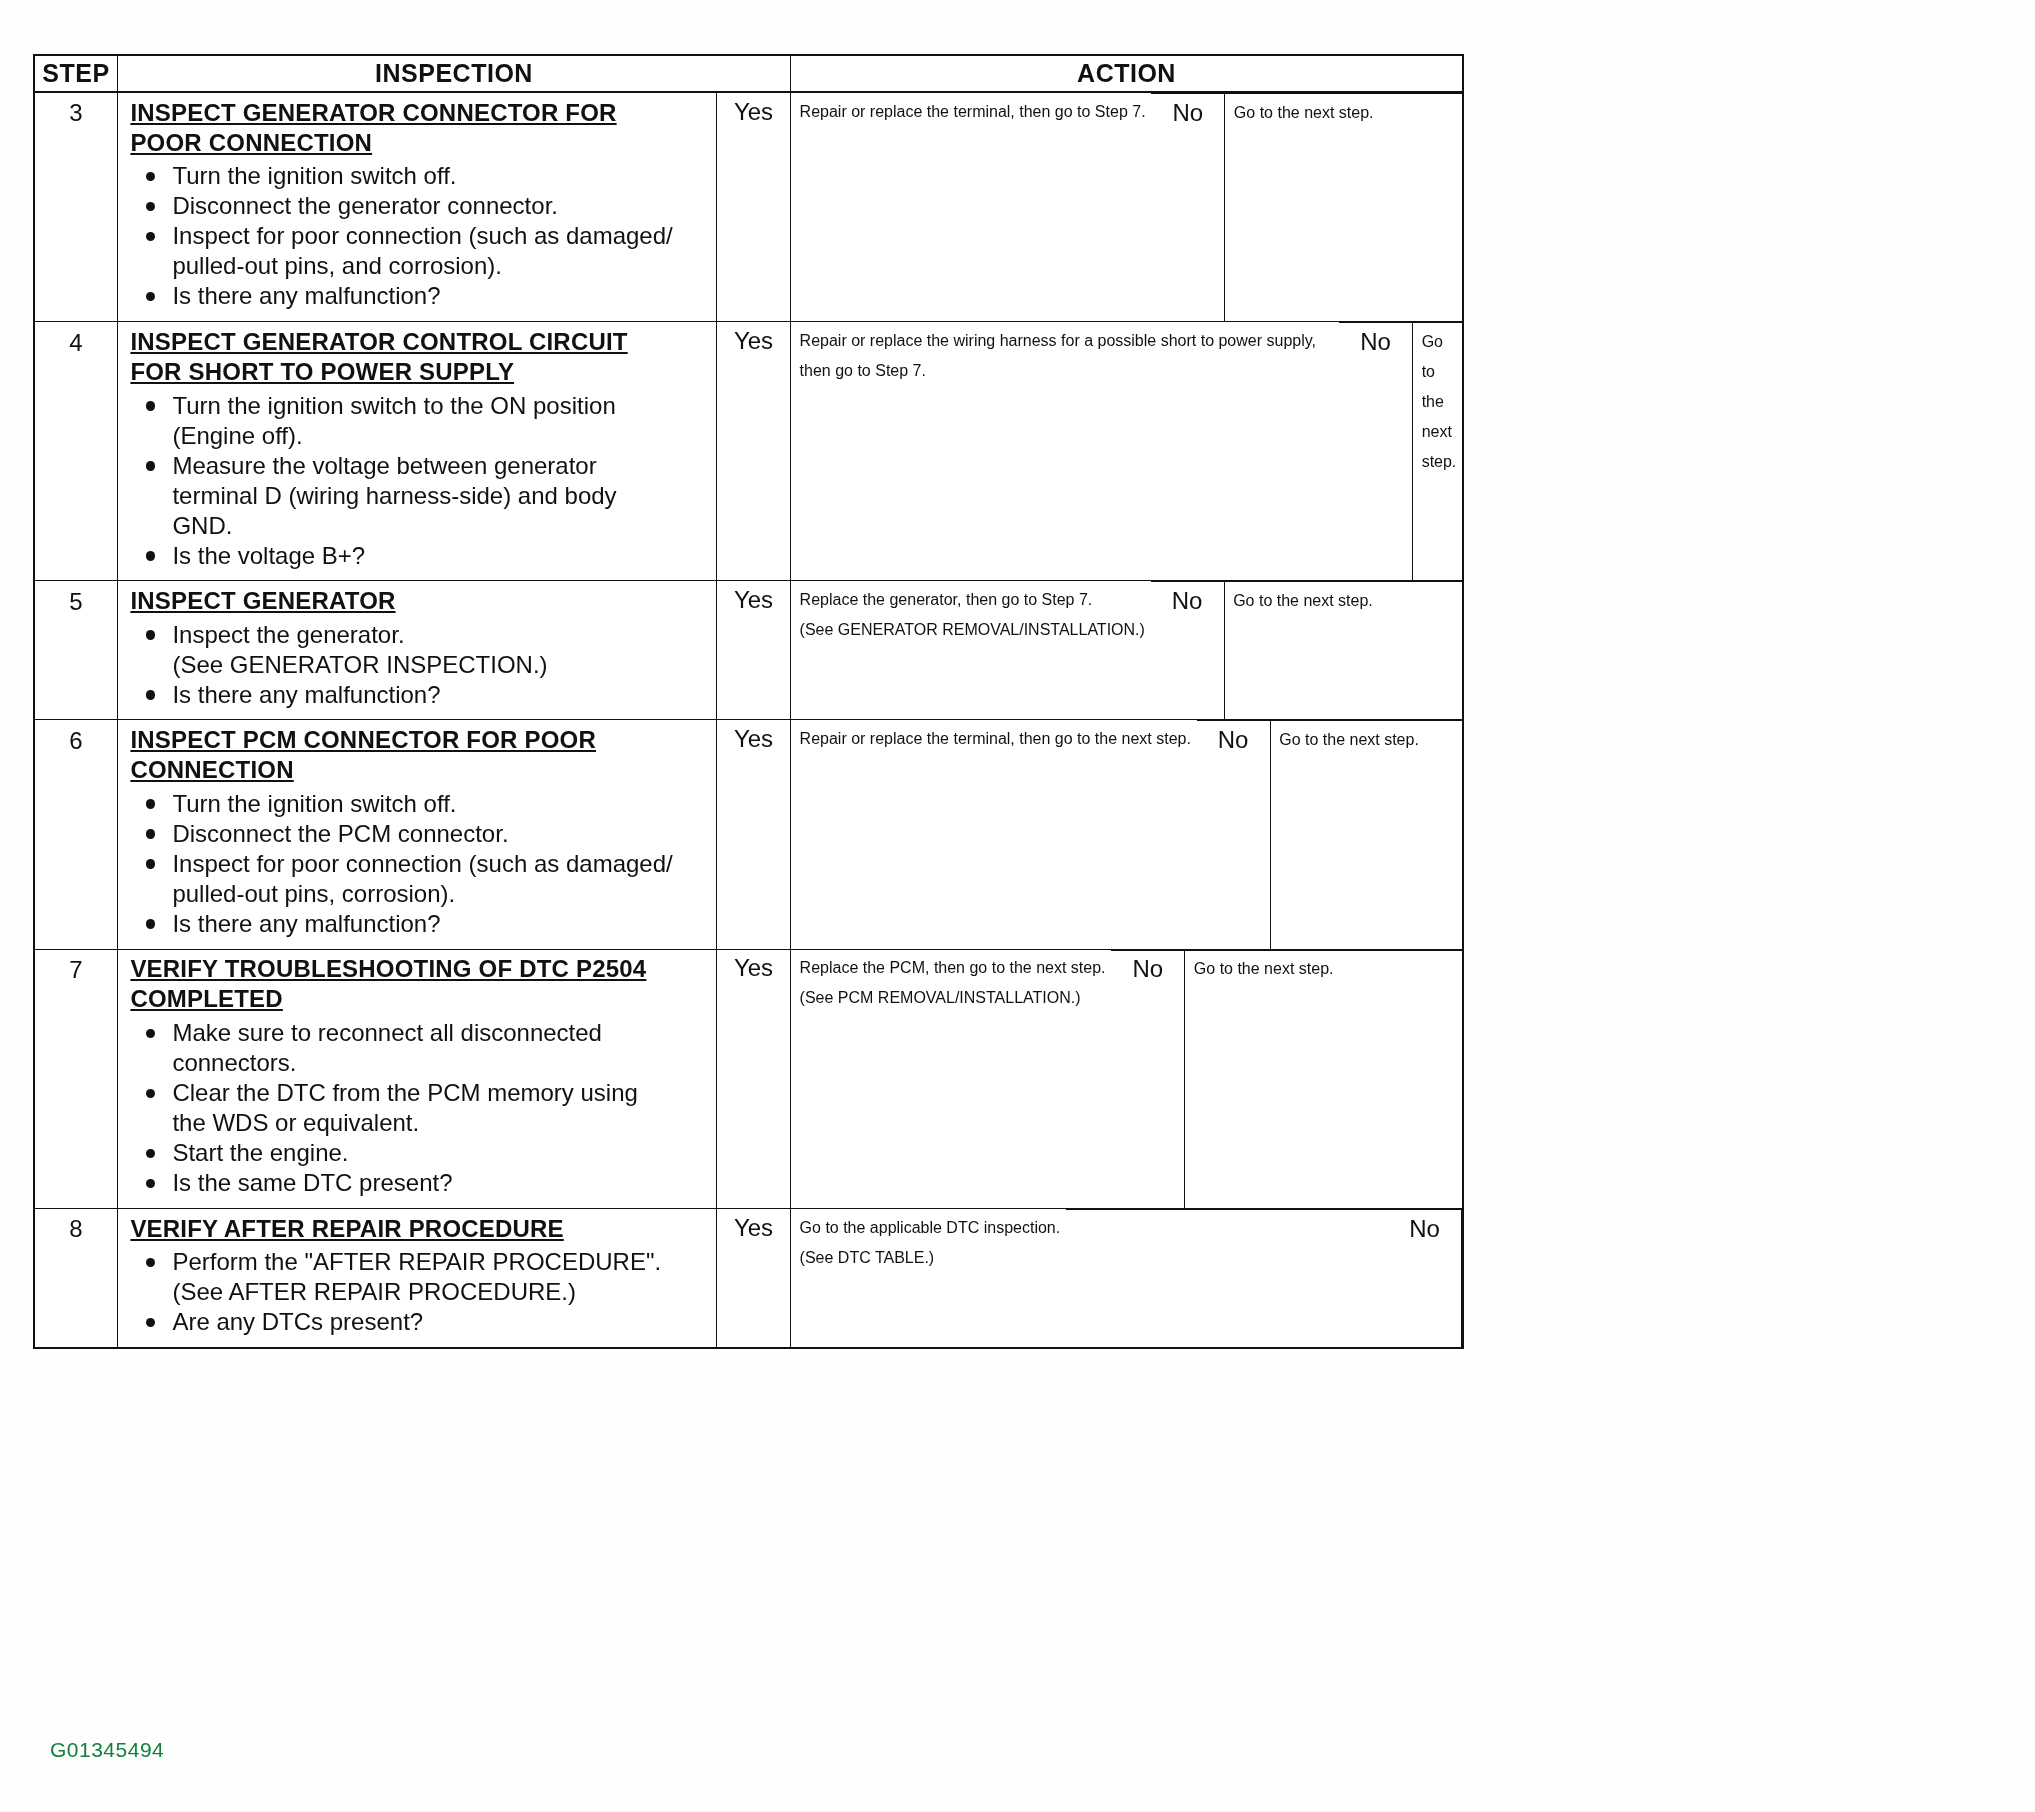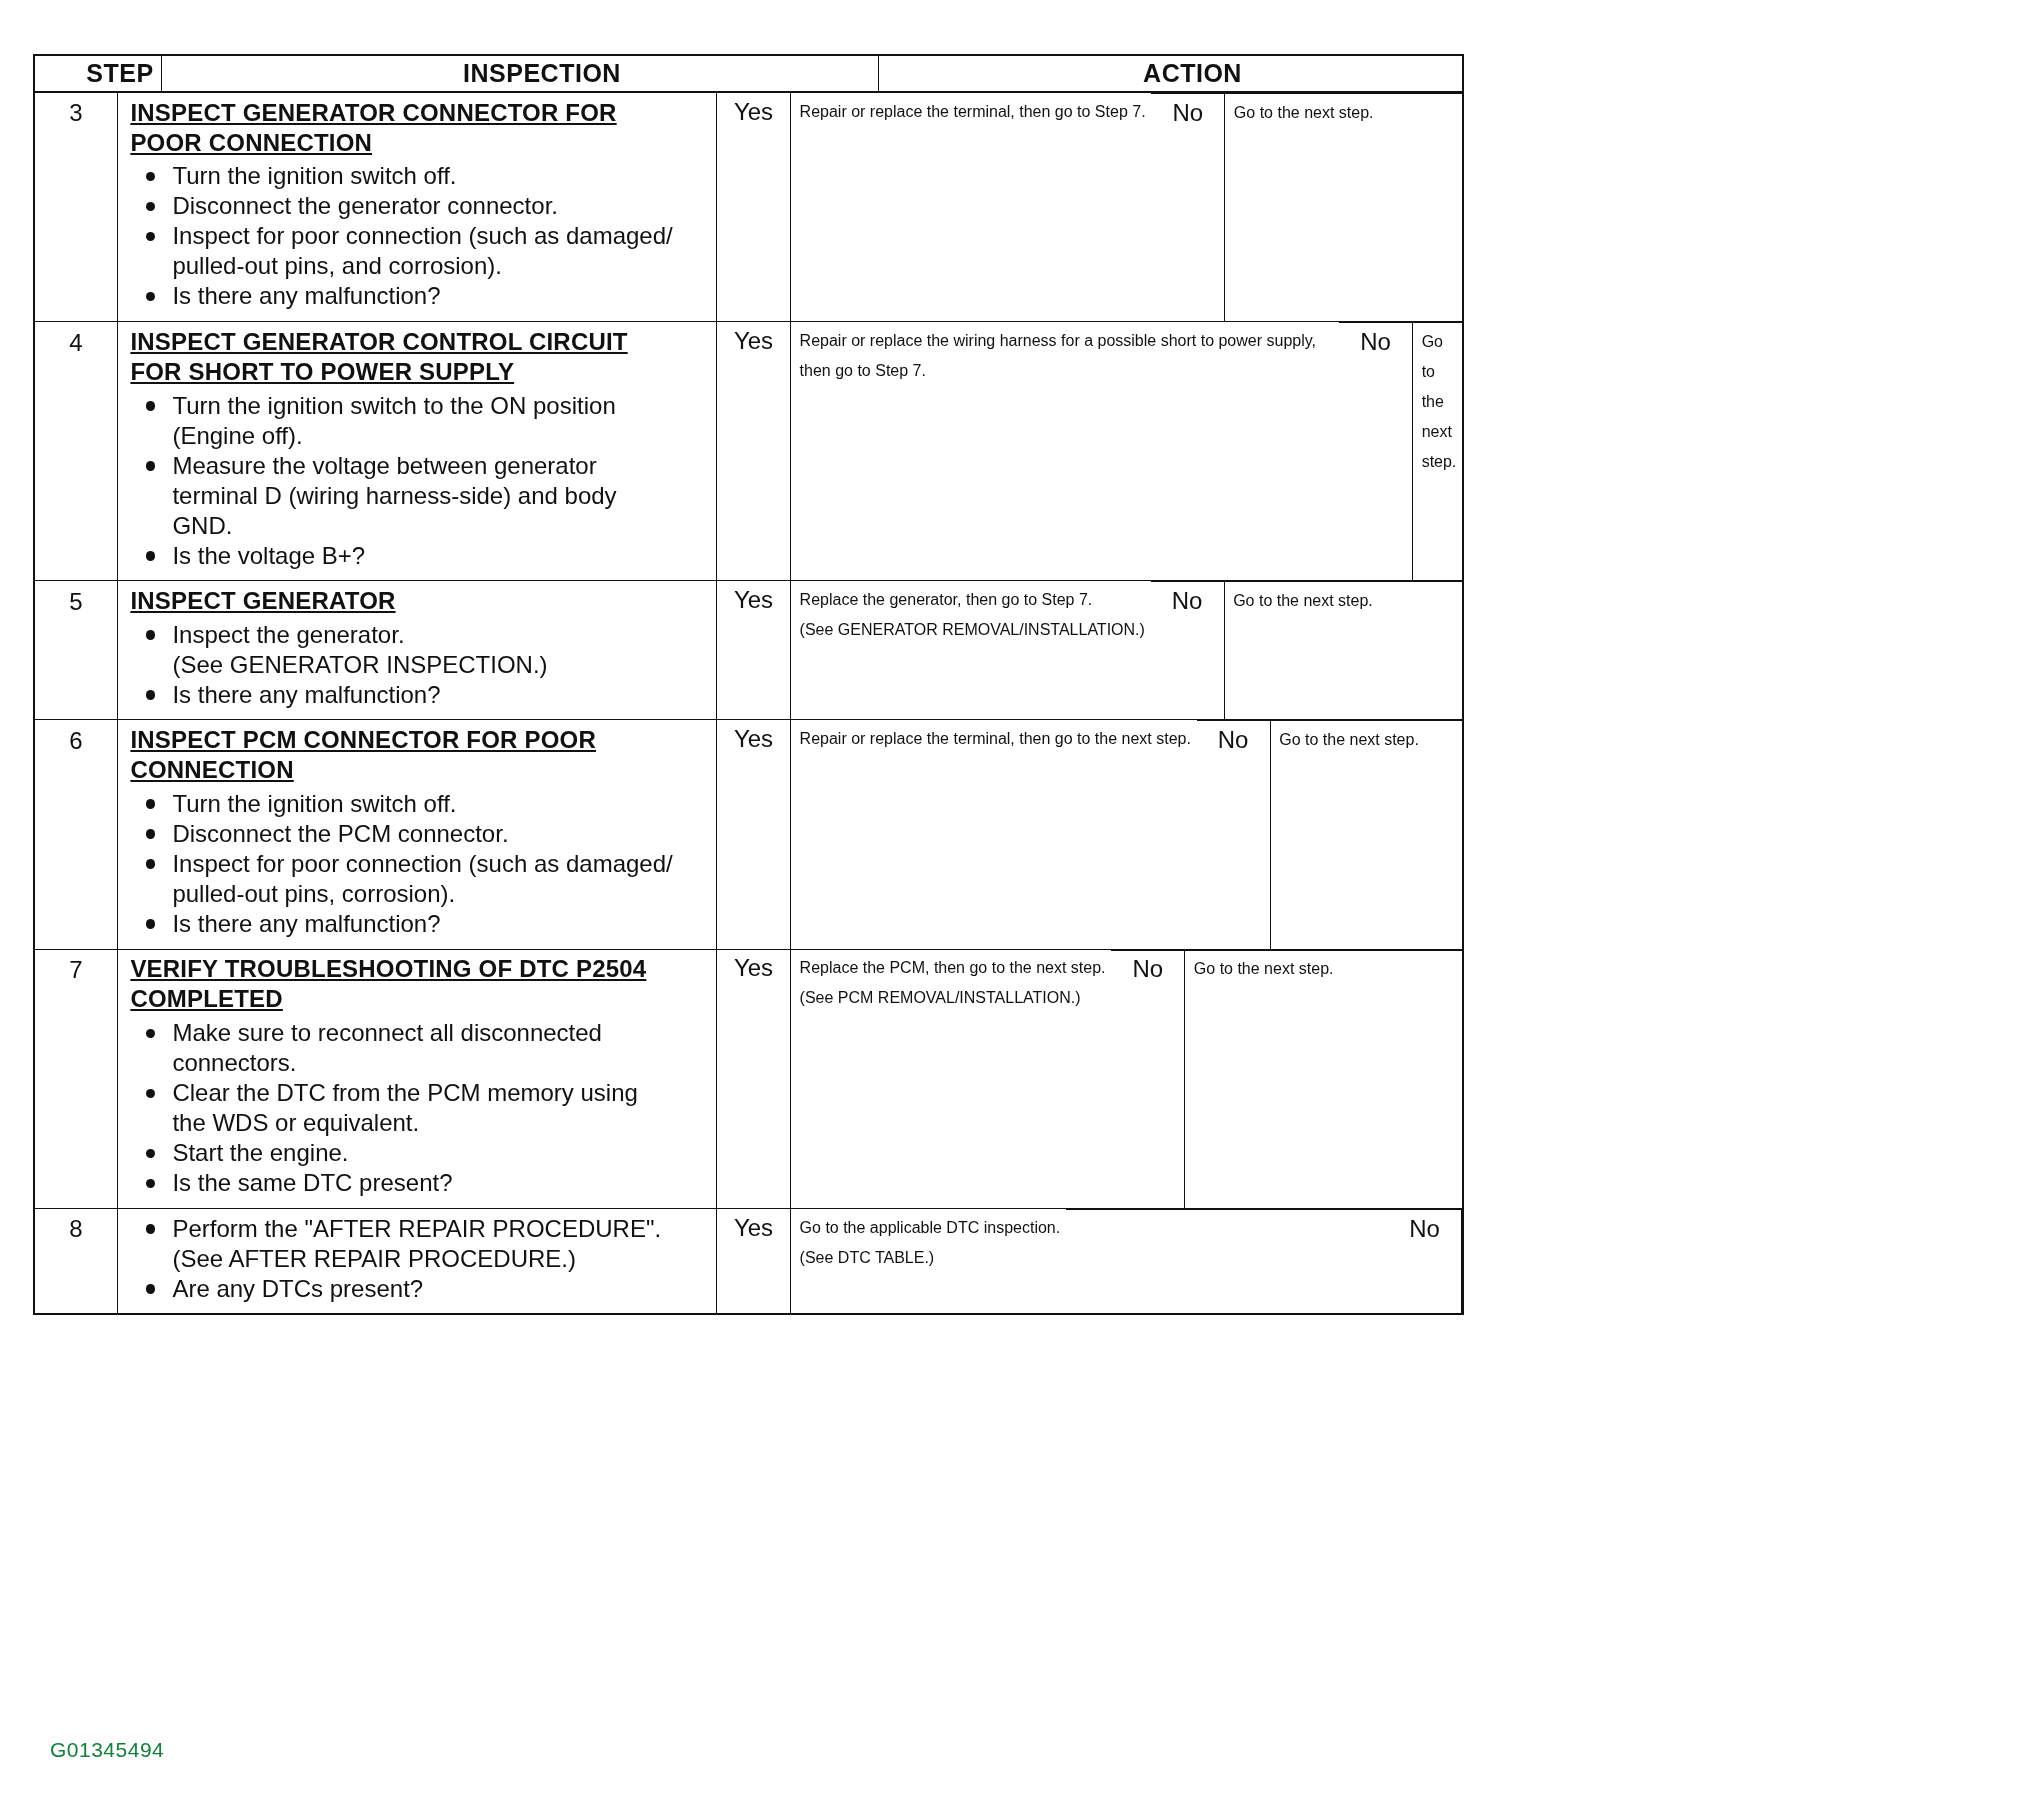--- a/index.html
+++ b/index.html
@@ -24,21 +24,20 @@
 
   
   .thead { display: flex; border-bottom: 2.9px solid #111; }
   .th {
     font-weight: bold;
     font-size: 25px;
     line-height: 29px;
     text-align: center;
     padding: 2.9px 1.9px;
     letter-spacing: 0.5px;
-    margin-left: 44px;
   }
   .th-step  { width: 83px;  border-right: 1.9px solid #111; }
   .th-insp  { width: 673px; border-right: 1.9px solid #111; }
   .th-action{ flex: 1; }
 
   
   .trow { display: flex; align-items: stretch; }
   .trow + .trow { border-top: 1.9px solid #111; }
 
   .step-cell {
@@ -240,20 +239,21 @@
             </div>
             <div class="action-row grow">
               <div class="yn">No</div>
               <div class="action-text">Go to the next step.</div>
             </div>
           </div>
         </div>
         <div class="trow">
           <div class="step-cell">8</div>
           <div class="insp-cell">
+            <div class="insp-title">VERIFY AFTER REPAIR PROCEDURE</div>
             <ul class="bullets">
               <li>Perform the "AFTER REPAIR PROCEDURE".
 (See AFTER REPAIR PROCEDURE.)</li>
               <li>Are any DTCs present?</li>
             </ul>
           </div>
           <div class="actions">
             <div class="action-row">
               <div class="yn">Yes</div>
               <div class="action-text">Go to the applicable DTC inspection.

